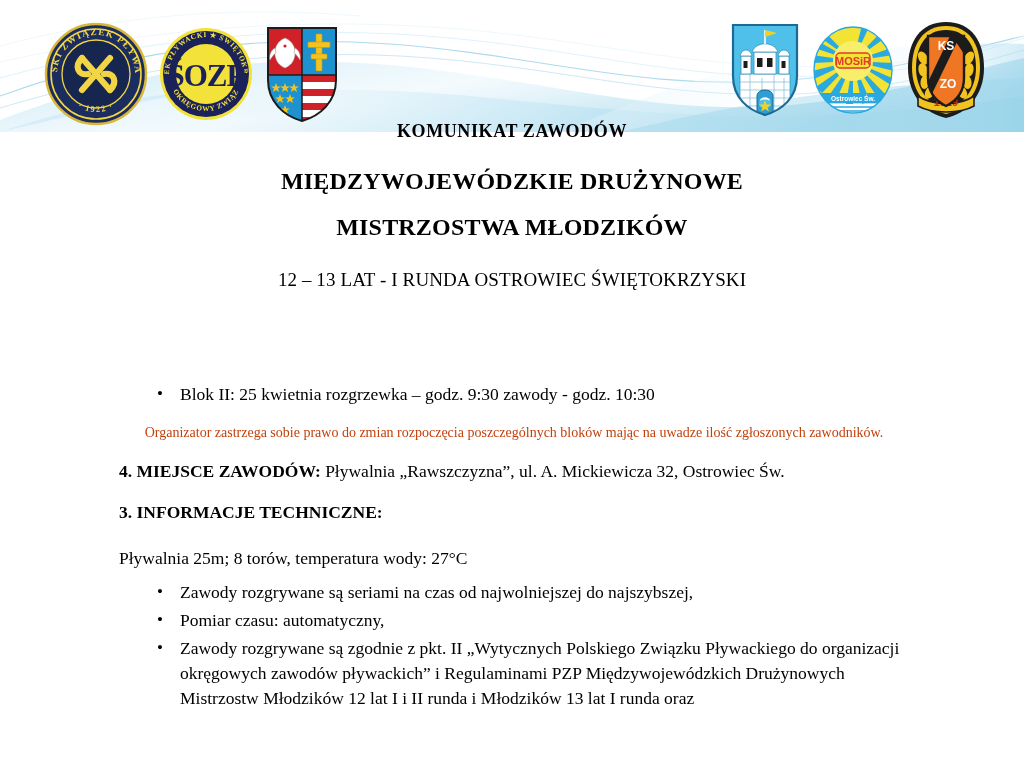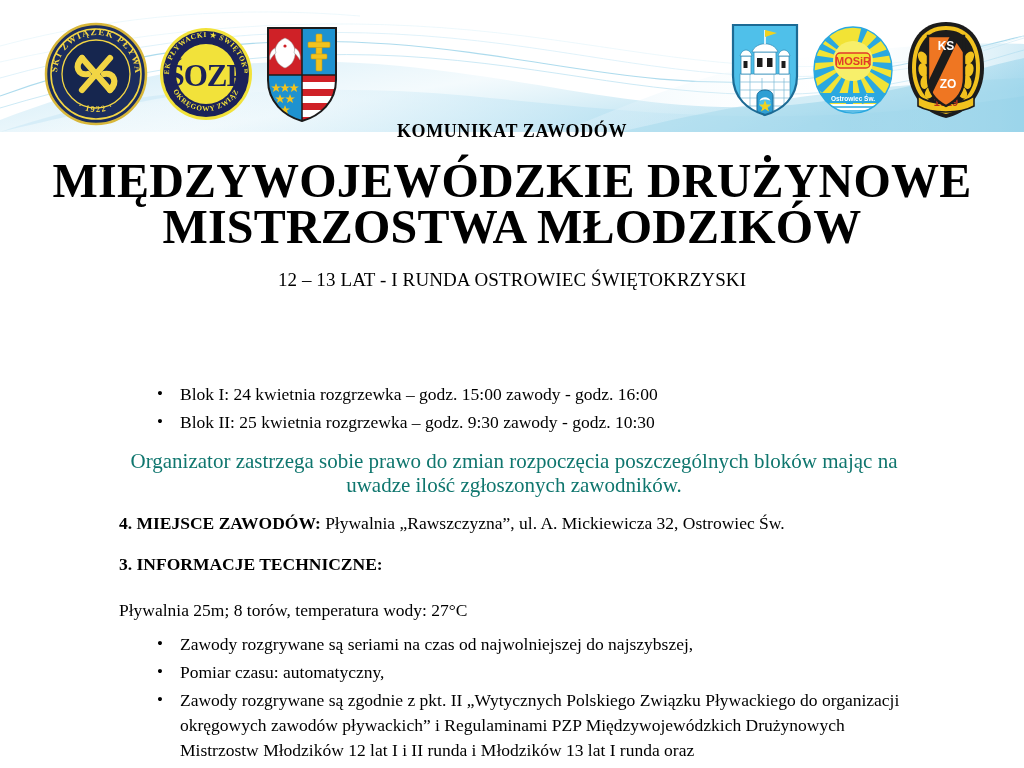--- a/index.html
+++ b/index.html
@@ -60,21 +60,21 @@
     z-index: 5;
   }
   .kicker {
     font-size: 18px;
     font-weight: bold;
     letter-spacing: 0.6px;
     line-height: 26px;
     margin: 0;
   }
   .main-title {
-    font-size: 48px;
+    font-size: 24px;
     font-weight: bold;
     line-height: 46px;
     margin: 14px 0 0 0;
     letter-spacing: 0.2px;
   }
   .main-title .l2 { display: block; }
   .subtitle {
     font-size: 19px;
     font-weight: normal;
     line-height: 26px;
@@ -118,23 +118,23 @@
   }
   ul.bullets li::before {
     content: "\2022";
     position: absolute;
     left: 38px;
     top: -1px;
     font-size: 17px;
     line-height: 25px;
   }
   .warn {
-    color: #0f766e;
+    color: #c2410c;
     text-align: center;
-    font-size: 21px;
+    font-size: 14px;
     line-height: 24px;
     margin: 14px 0 0 0;
     padding: 0 8px;
   }
   .gap-b { height: 14px; }
   .gap-c { height: 17px; }
   .gap-d { height: 20px; }
 </style>
 </head>
 <body>
@@ -386,21 +386,20 @@
     <span>MIĘDZYWOJEWÓDZKIE DRUŻYNOWE</span>
     <span class="l2">MISTRZOSTWA MŁODZIKÓW</span>
   </h1>
   <div class="subtitle">12 – 13 LAT - I RUNDA OSTROWIEC ŚWIĘTOKRZYSKI</div>
 </div>
 
 <div class="doc-body">
 
 
   <ul class="bullets">
-    <li>Blok I: 24  kwietnia rozgrzewka – godz. 15:00 zawody - godz. 16:00</li>
     <li>Blok II: 25 kwietnia rozgrzewka – godz. 9:30 zawody - godz. 10:30</li>
   </ul>
 
   <div class="warn">
     <span>Organizator zastrzega sobie prawo do zmian rozpoczęcia poszczególnych bloków mając na uwadze</span>
     <span>ilość zgłoszonych zawodników.</span>
   </div>
 
   <div class="gap-b"></div>
 

